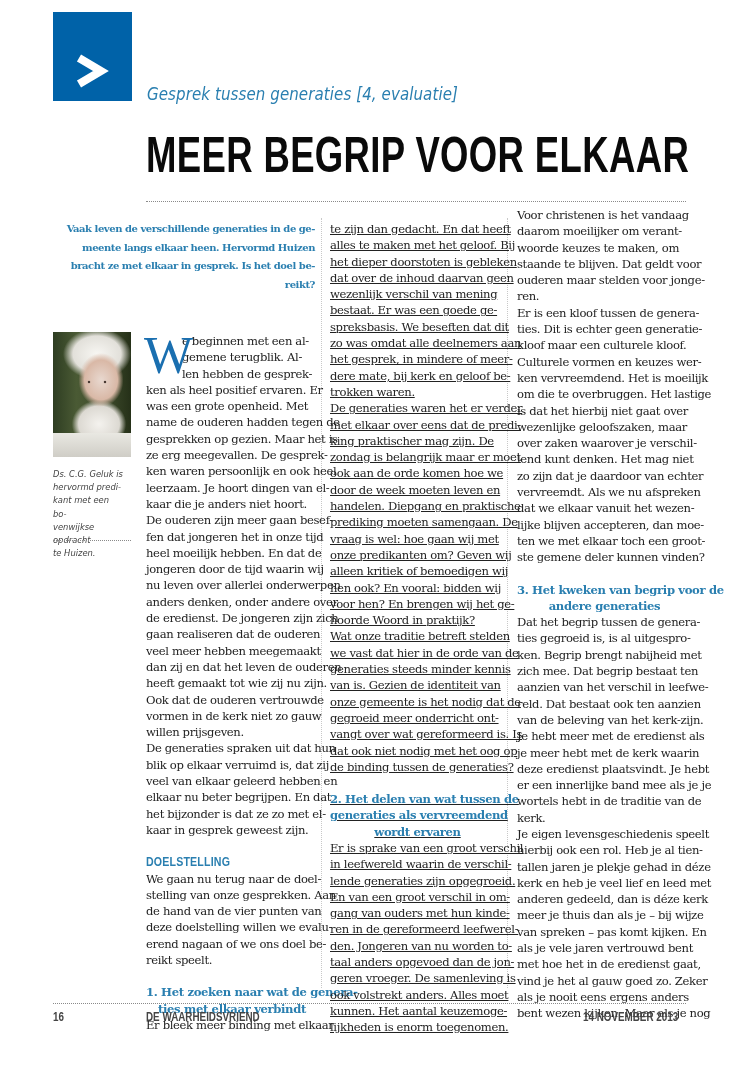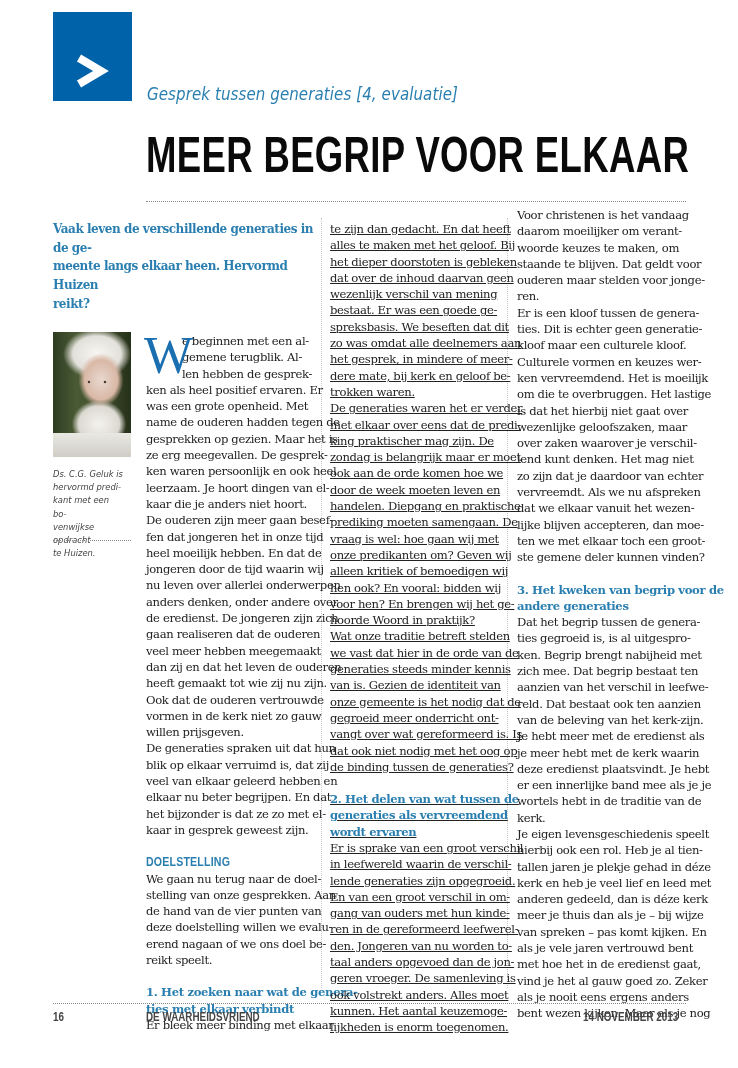--- a/index.html
+++ b/index.html
@@ -29,22 +29,23 @@
 
     .dots-h {
       position: absolute; height: 0; border-top: 1px dotted #8a8a8a;
     }
     .dots-v {
       position: absolute; width: 0; border-left: 1px dotted #c8c8c8;
     }
 
     .lead {
       position: absolute; left: 53px; top: 220px; width: 262px;
-      font-size: 12px; line-height: 18.7px; font-weight: bold; color: #2a7fb0;
+      font-size: 10px; line-height: 18.7px; font-weight: bold; color: #2a7fb0;
       letter-spacing: -0.45px;
+      text-align: right;
     }
 
     .photo {
       position: absolute; left: 53px; top: 332px; width: 78px; height: 125px;
       background:
         radial-gradient(ellipse 30px 36px at 48px 48px, #e8d8cf 0%, #d9b8a6 55%, transparent 75%),
         radial-gradient(ellipse 34px 30px at 46px 92px, #f4f2ee 0%, #dcd9d2 60%, transparent 80%),
         radial-gradient(ellipse 40px 30px at 44px 22px, #f7f6f2 0%, #e2e0da 60%, transparent 85%),
         linear-gradient(90deg, #2e3d22 0%, #4a5a34 30%, #3d4a2b 70%, #253018 100%);
       overflow: hidden;
@@ -65,21 +66,21 @@
       transform: scaleX(0.9); transform-origin: left top;
     }
 
     .col {
       position: absolute; font-size: 11.6px; line-height: 16.3px; color: #222;
       letter-spacing: -0.35px;
     }
     .col p { white-space: nowrap; }
     .col .gap { height: 16px; }
     .col .sub {
-      color: #2a7fb0; font-weight: bold; white-space: nowrap;
+      color: #2a7fb0; font-weight: bold; white-space: nowrap; text-align: center;
     }
     .col .sub-caps {
       font-family: "Liberation Sans", "DejaVu Sans", sans-serif;
       font-weight: bold; color: #2a7fb0; font-size: 12.5px; letter-spacing: 0.2px;
       transform: scaleX(0.85); transform-origin: left top; display: inline-block;
     }
     .dropcap-wrap { position: relative; }
     .dropcap {
       position: absolute; left: -2px; top: -3px;
       font-size: 52px; line-height: 52px; color: #1a6fb0; font-family: "Liberation Serif", "DejaVu Serif", serif;
@@ -103,20 +104,21 @@
 <div class="kicker">Gesprek tussen generaties [4, evaluatie]</div>
 <div class="headline">MEER BEGRIP VOOR ELKAAR</div>
 <div class="dots-h" style="left:146px; top:201px; width:540px;"></div>
 
 <div class="dots-v" style="left:321px; top:218px; height:770px;"></div>
 <div class="dots-v" style="left:507px; top:218px; height:770px;"></div>
 
 <div class="lead">
   <div>Vaak leven de verschillende generaties in de ge-</div>
   <div>meente langs elkaar heen. Hervormd Huizen</div>
+  <div>bracht ze met elkaar in gesprek. Is het doel be-</div>
   <div>reikt?</div>
 </div>
 
 <div class="photo">
   <div class="eyes"></div>
   <div class="shirt"></div>
 </div>
 <div class="caption">
   <div>Ds. C.G. Geluk is</div>
   <div>hervormd predi-</div>

